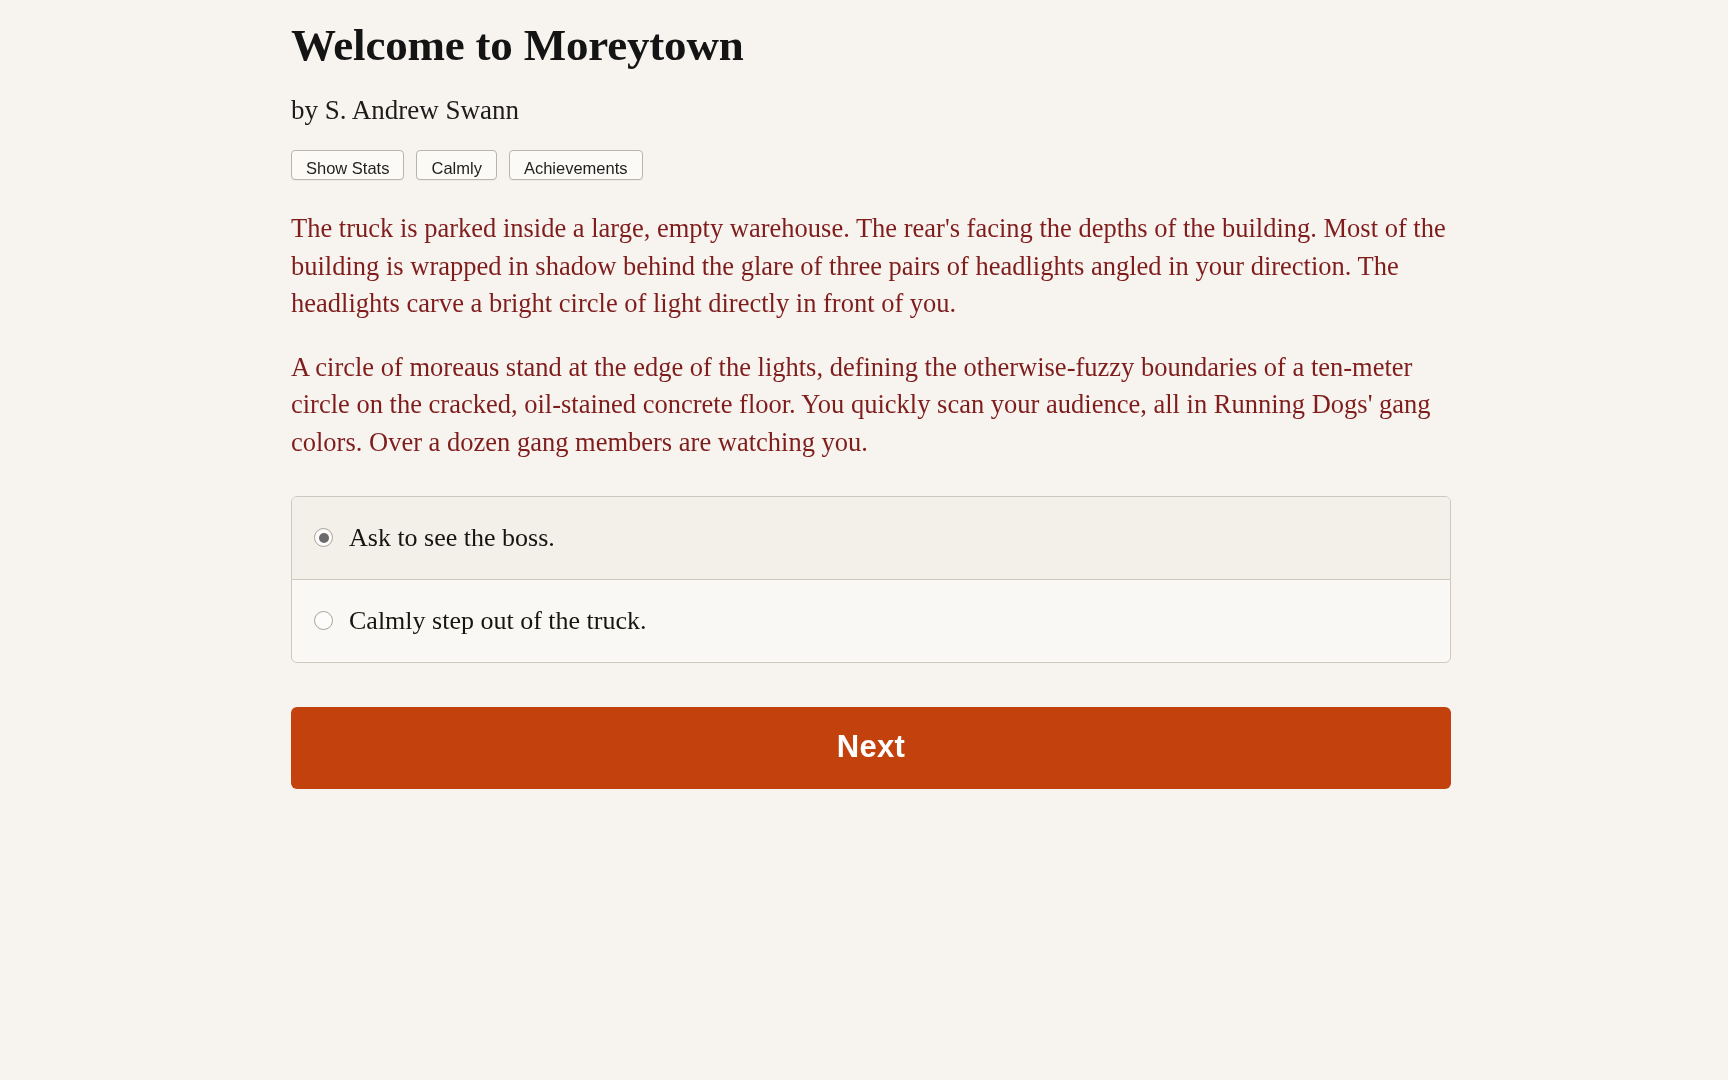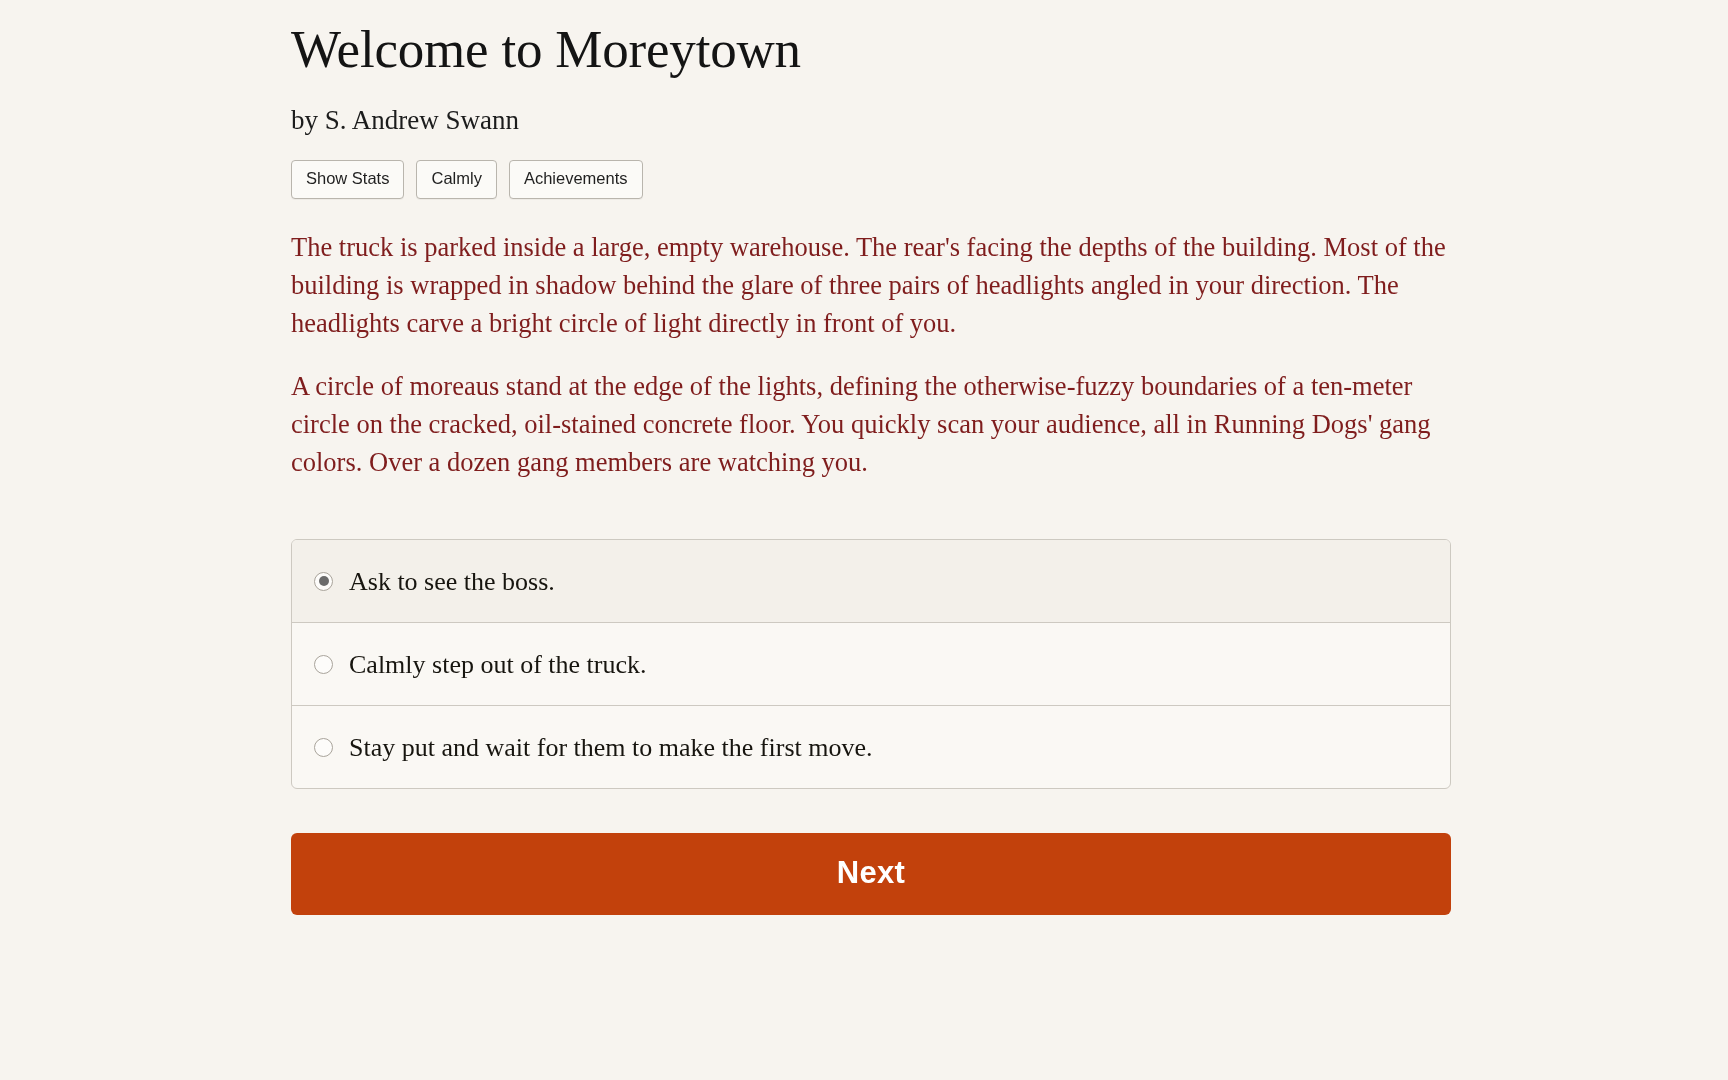--- a/index.html
+++ b/index.html
@@ -21,22 +21,22 @@
     padding: 0;
     position: relative;
   }
   .container {
     position: absolute;
     left: 291px;
     top: 0;
     width: 1160px;
   }
   h1.title {
-    font-size: 53px;
-    font-weight: 400;
+    font-size: 45px;
+    font-weight: 700;
     letter-spacing: -0.2px;
     margin: 18px 0 0 0;
     line-height: 1.2;
     color: #141414;
   }
   .byline {
     font-size: 27px;
     font-weight: 400;
     margin: 22px 0 0 0;
     line-height: 1.2;
@@ -45,37 +45,37 @@
   .buttonbar {
     margin-top: 24px;
     display: flex;
     gap: 12px;
     align-items: center;
   }
   .smallbtn {
     font-family: "Liberation Sans", sans-serif;
     font-size: 16.5px;
     line-height: 1;
-    padding: 9px 14px 12px 14px;
+    padding: 9px 14px 2px 14px;
     background: #fbfaf7;
     border: 1px solid #b9b5ad;
     border-radius: 4px;
     color: #1f1f1f;
     cursor: pointer;
     box-shadow: 0 1px 0 rgba(0,0,0,0.04);
   }
   p.para {
     font-size: 26.5px;
     line-height: 1.42;
     margin: 26px 0 0 0;
     color: #7f1d1d;
   }
   p.para.first { margin-top: 30px; }
   .choices {
-    margin-top: 58px;
+    margin-top: 34px;
     border: 1px solid #cdc9c1;
     border-radius: 6px;
     background: #faf8f4;
     overflow: hidden;
   }
   .choice {
     display: flex;
     align-items: center;
     gap: 16px;
     padding: 22px 24px 22px 22px;
@@ -149,22 +149,18 @@
 
     <div class="choices">
       <div class="choice selected">
         <span class="radio checked"></span>
         <span class="choice-label">Ask to see the boss.</span>
       </div>
       <div class="choice">
         <span class="radio"></span>
         <span class="choice-label">Calmly step out of the truck.</span>
       </div>
-      <div class="choice">
-        <span class="radio"></span>
-        <span class="choice-label">Stay put and wait for them to make the first move.</span>
-      </div>
     </div>
 
     <button class="nextbtn">Next</button>
 
   </div>
 </div>
 
 </body></html>

